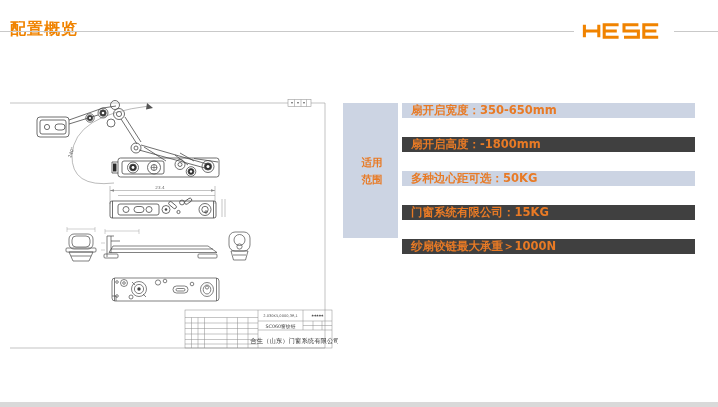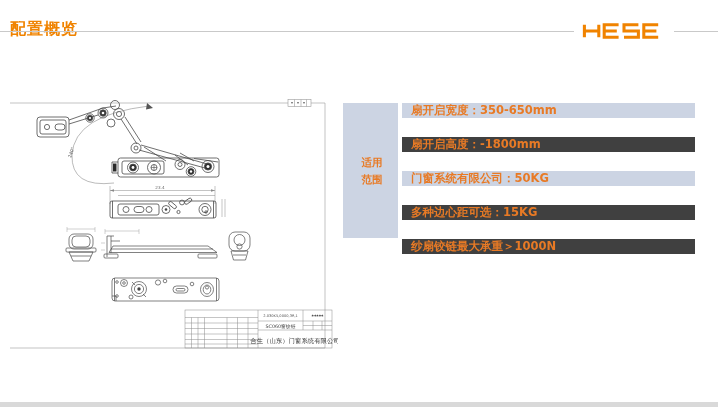--- a/index.html
+++ b/index.html
@@ -188,22 +188,22 @@
 
   <div class="spec-table">
 
     <div class="sec" style="height:135px">
       <div class="hdr dark">
         <span class="wrap2">适用范围</span>
       </div>
       <div class="vals">
         <div class="row dark">扇开启宽度：350-650mm</div>
         <div class="row light">扇开启高度：-1800mm</div>
-        <div class="row dark">门窗系统有限公司：50KG</div>
-        <div class="row light">多种边心距可选：15KG</div>
+        <div class="row dark">多种边心距可选：50KG</div>
+        <div class="row light">门窗系统有限公司：15KG</div>
         <div class="row light">纱扇铰链最大承重＞1000N</div>
       </div>
     </div>
 
     <div class="sec" style="height:48px">
     </div>
 
 
   </div>
 

